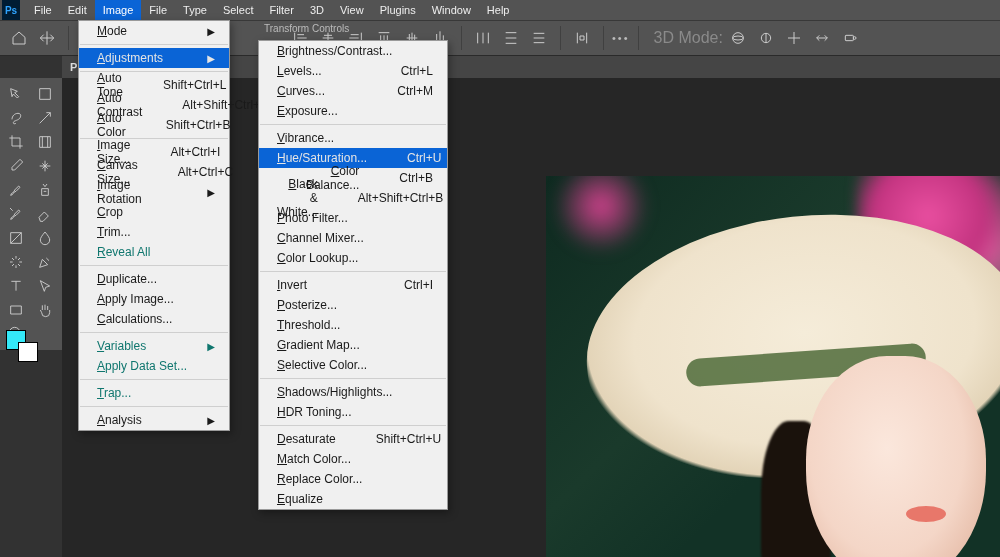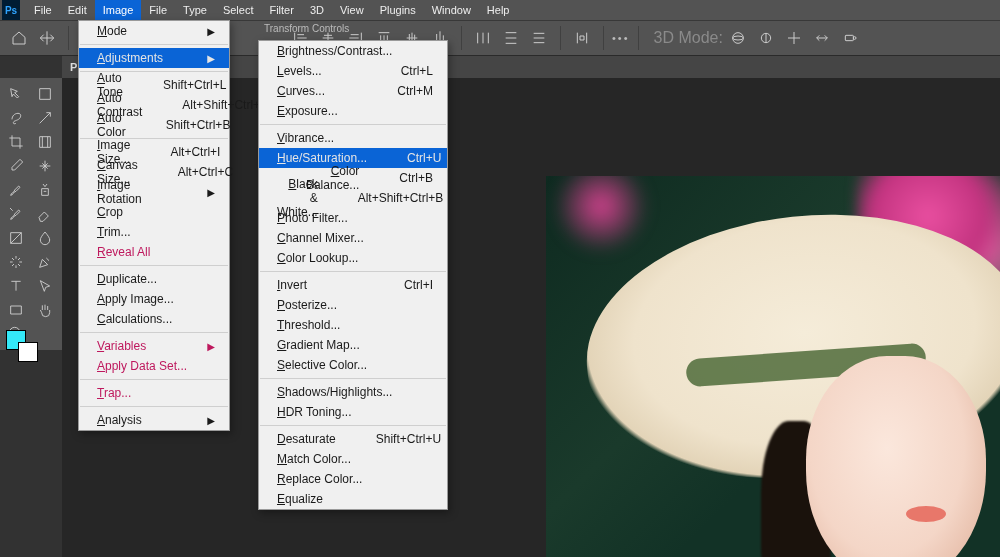--- a/index.html
+++ b/index.html
@@ -34,21 +34,21 @@
   .photo .hat { position:absolute; left:40px; top:40px; width:440px; height:260px; background: radial-gradient(ellipse at 50% 45%, #f5ecd9 0%, #efe3cc 55%, #e3d4b8 70%, transparent 72%); border-radius: 50% 50% 48% 48%; transform: rotate(-6deg);}
   .photo .ribbon { position:absolute; left:140px; top:175px; width:240px; height:28px; background:#4f6b3a; border-radius:14px; transform:rotate(-4deg); opacity:.85;}
   .photo .face { position:absolute; left:260px; top:180px; width:180px; height:230px; background: radial-gradient(ellipse at 45% 40%, #fbe7dc 0%, #f4d6c7 55%, #e9c2af 75%); border-radius: 45% 45% 50% 50%;}
   .photo .lips { position:absolute; left:360px; top:330px; width:40px; height:16px; background:#e8776a; border-radius:50%;}
   .photo .hair { position:absolute; left:215px; top:245px; width:70px; height:180px; background:#1a120c; border-radius:40% 40% 30% 30%; filter:blur(1px);}
 
   
   .menu { position: absolute; background: #f0f0f0; color: #1a1a1a; border: 1px solid #9a9a9a; box-shadow: 2px 3px 8px rgba(0,0,0,.35); font-size: 12px; }
   .menu .row { height: 20px; display: flex; align-items: center; padding: 0 14px 0 18px; cursor: default; justify-content: space-between; gap: 40px; }
   .menu .row.hl { background: #0a64d6; color: #e5e5e5; }
-  .menu .row.disabled { color: #be185d; }
+  .menu .row.disabled { color: #0f766e; }
   .menu .sep { height: 1px; background: #cfcfcf; margin: 3px 1px; }
   .menu .arrow { margin-left: auto; font-size: 10px; }
   .menu .under { text-decoration: underline; text-underline-offset: 1px; }
 
   .menu1 { left: 78px; top: 20px; width: 152px; }
   .menu2 { left: 258px; top: 40px; width: 190px; text-align: right; }
 </style>
 </head>
 <body>
 

